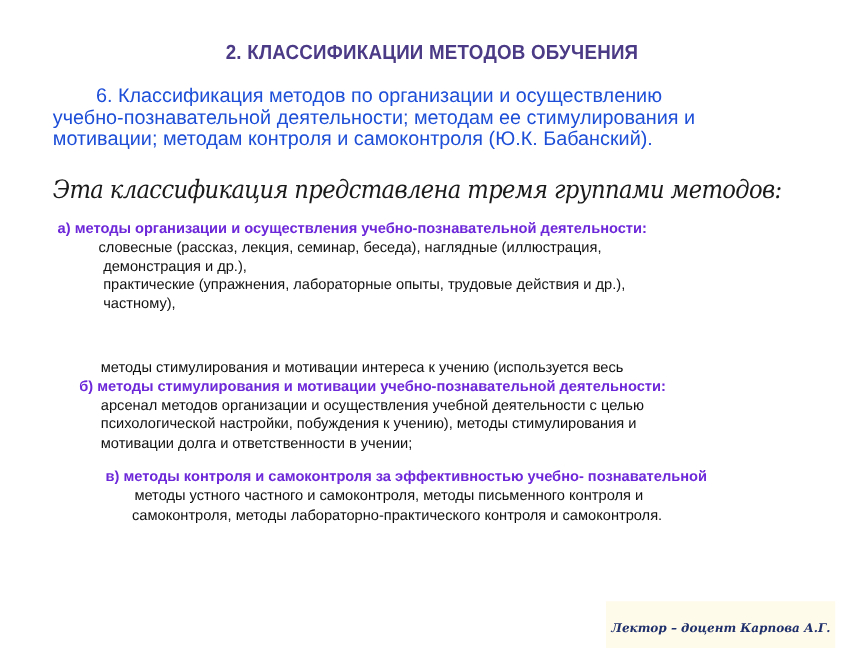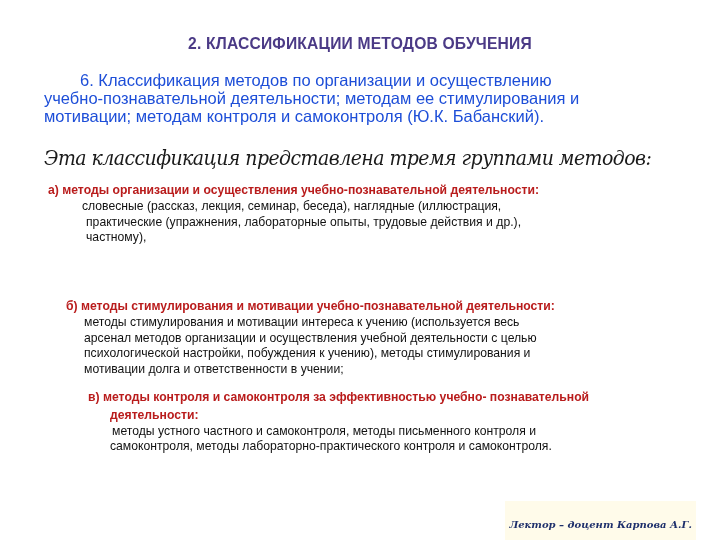--- a/index.html
+++ b/index.html
@@ -3,21 +3,21 @@
 <meta charset="utf-8">
 <style>
   html, body { margin:0; padding:0; }
   body { width:720px; height:540px; background:#ffffff; position:relative; overflow:hidden; font-family:"Liberation Sans", sans-serif; }
   .title { position:absolute; left:0; width:720px; top:34px; text-align:center; font-weight:bold; font-size:17px; color:#4b3a86; letter-spacing:0.2px; transform:scaleX(0.92); }
   .intro { position:absolute; left:44px; width:632px; top:71px; font-size:16.5px; line-height:18px; color:#1d4ed8; text-align:justify; }
   .intro .line { display:block; white-space:nowrap; }
   .intro .first { padding-left:36px; }
   .italic-head { position:absolute; left:44px; top:146px; font-family:"DejaVu Serif", serif; font-style:italic; font-size:21px; color:#1a1a1a; letter-spacing:-0.6px; transform:scaleX(0.9); transform-origin:left; white-space:nowrap; }
   .section { position:absolute; font-size:12.2px; line-height:15.8px; color:#111; }
-  .section .head { color:#b91c1c; font-weight:bold; white-space:nowrap; }
+  .section .head { color:#6d28d9; font-weight:bold; white-space:nowrap; }
   .section .line { display:block; white-space:nowrap; }
   .sec-a { left:48px; top:183px; }
   .sec-b { left:66px; top:299px; }
   .sec-c { left:64px; top:390px;margin-left:24px; }
   .footer { position:absolute; right:24px; top:501px; font-family:"DejaVu Serif", serif; font-style:italic; font-weight:bold; font-size:10px; color:#1e2f6b; background:#fffbea; padding:18px 4px; }
 </style>
 </head>
 <body>
 
 <div class="title">2. КЛАССИФИКАЦИИ МЕТОДОВ ОБУЧЕНИЯ</div>
@@ -26,32 +26,32 @@
   <span class="line first">6. Классификация методов по организации и осуществлению</span>
   <span class="line">учебно-познавательной деятельности; методам ее стимулирования и</span>
   <span class="line">мотивации; методам контроля и самоконтроля (Ю.К. Бабанский).</span>
 </div>
 
 <div class="italic-head">Эта классификация представлена тремя группами методов:</div>
 
 <div class="section sec-a">
   <span class="line head">а) методы организации и осуществления учебно-познавательной деятельности:</span>
   <span class="line" style="padding-left:34px">словесные (рассказ, лекция, семинар, беседа), наглядные (иллюстрация,</span>
+  <span class="line" style="padding-left:38px">демонстрация и др.),</span>
   <span class="line" style="padding-left:38px">практические (упражнения, лабораторные опыты, трудовые действия и др.),</span>
   <span class="line" style="padding-left:38px">частному),</span>
 </div>
 
 <div class="section sec-b">
+  <span class="line" style="padding-left:18px">методы стимулирования и мотивации интереса к учению (используется весь</span>
   <span class="line head">б) методы стимулирования и мотивации учебно-познавательной деятельности:</span>
-  <span class="line" style="padding-left:18px">методы стимулирования и мотивации интереса к учению (используется весь</span>
   <span class="line" style="padding-left:18px">арсенал методов организации и осуществления учебной деятельности с целью</span>
   <span class="line" style="padding-left:18px">психологической настройки, побуждения к учению), методы стимулирования и</span>
   <span class="line" style="padding-left:18px">мотивации долга и ответственности в учении;</span>
 </div>
 
 <div class="section sec-c">
   <span class="line head">в) методы контроля и самоконтроля за эффективностью учебно- познавательной</span>
-  <span class="line head" style="padding-left:22px; margin-top:2px">деятельности:</span>
   <span class="line" style="padding-left:24px">методы устного частного и самоконтроля, методы письменного контроля и</span>
   <span class="line" style="padding-left:22px">самоконтроля, методы лабораторно-практического контроля и самоконтроля.</span>
 </div>
 
 <div class="footer">Лектор – доцент Карпова А.Г.</div>
 
 </body></html>

